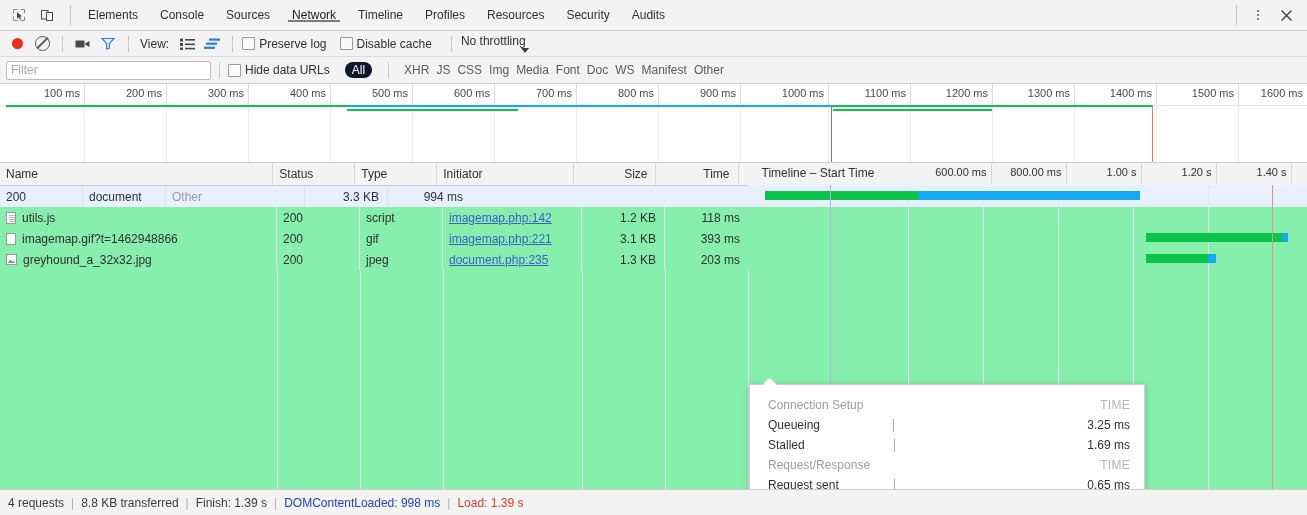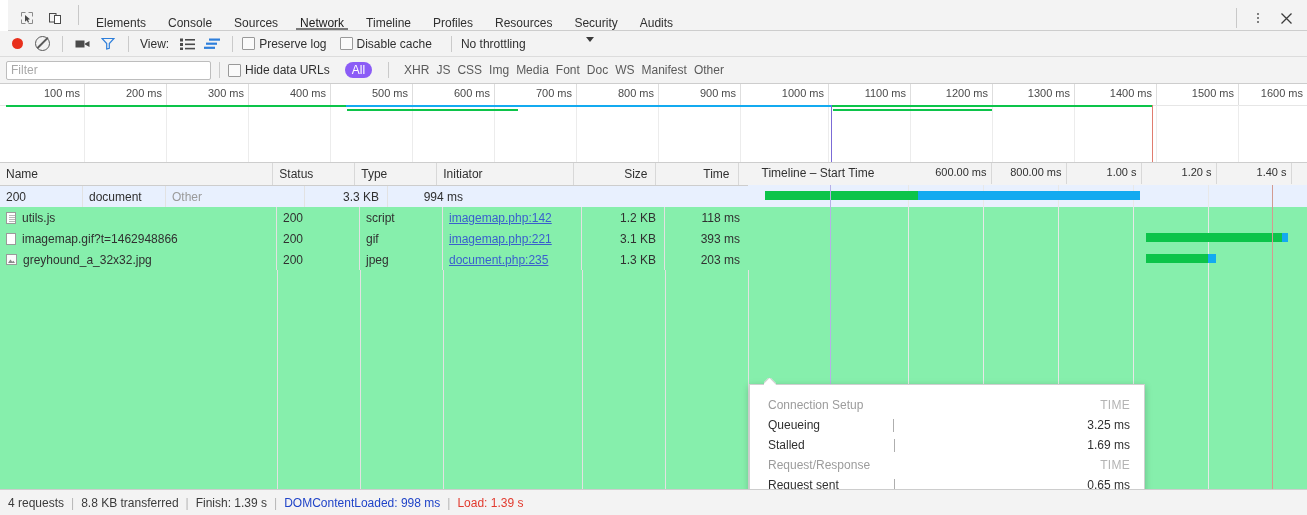--- a/index.html
+++ b/index.html
@@ -9,21 +9,21 @@
     font-family:"Liberation Sans","DejaVu Sans",sans-serif;
     font-size:12px;color:#303030;
     -webkit-font-smoothing:antialiased;
   }
   .devtools{position:relative;width:1307px;height:515px;display:flex;flex-direction:column;}
 
   
   .tabbar{
     height:30px;min-height:30px;background:#f3f3f3;
     border-bottom:1px solid #cdcdcd;
-    display:flex;align-items:flex-end;position:relative;margin-left:8px;
+    display:flex;align-items:center;position:relative;
   }
   .tb-icons{display:flex;align-items:center;padding:0 4px 0 6px;gap:2px;}
   .tb-icon{
     width:26px;height:24px;display:flex;align-items:center;justify-content:center;
     border-radius:2px;
   }
   .tb-sep{width:1px;height:20px;background:#c8c8c8;align-self:center;margin:0 6px;}
   .tabs{display:flex;align-items:stretch;}
   .tab{
     display:flex;align-items:center;padding:0 11px;font-size:12px;color:#303030;
@@ -52,41 +52,41 @@
     transform:rotate(-45deg);transform-origin:center;
   }
   .cb-sep{width:1px;height:16px;background:#cacaca;margin:0 6px;}
   .cb-btn{width:22px;height:20px;display:flex;align-items:center;justify-content:center;}
   .cb-label{color:#303030;margin:0 4px 0 2px;}
   .chk{
     width:11px;height:11px;border:1px solid #999;background:#fafafa;border-radius:1px;
     display:inline-block;vertical-align:-1px;margin-right:4px;
   }
   .cb-check{display:flex;align-items:center;color:#303030;margin-right:10px;white-space:nowrap;}
-  .throttle{display:flex;align-items:flex-start;color:#303030;white-space:nowrap;}
+  .throttle{display:flex;align-items:flex-start;color:#303030;white-space:nowrap;flex-direction:column;}
   .caret{
     width:0;height:0;border-left:4.5px solid transparent;border-right:4.5px solid transparent;
     border-top:5px solid #3b3b3b;margin-left:60px;
   }
 
   
   .filterbar{
     height:26px;min-height:26px;background:#f3f3f3;border-bottom:1px solid #cdcdcd;
     display:flex;align-items:center;padding:0 6px;
   }
   .filter-input{
     width:195px;height:17px;border:1px solid #bdbdbd;background:#fff;border-radius:2px;
     font-family:inherit;font-size:12px;color:#303030;padding:0 4px;outline:none;
   }
   .filter-input::placeholder{color:#a8a8a8;}
   .fb-sep{width:1px;height:16px;background:#cacaca;margin:0 8px;}
   .pill{
     padding:1px 7px;border-radius:9px;color:#5a5a5a;white-space:nowrap;margin:0 1px;
   }
-  .pill.sel{background:#8b5cf6;color:#fff;}
+  .pill.sel{background:#0f172a;color:#fff;}
   .types{display:flex;align-items:center;gap:7px;margin-left:4px;}
   .types .ft{color:#5a5a5a;white-space:nowrap;}
 
   
   .overview{
     height:78px;min-height:78px;background:#fff;border-bottom:1px solid #cdcdcd;position:relative;
     overflow:hidden;
   }
   .ov-ruler{height:21px;position:relative;border-bottom:1px solid #e6e6e6;}
   .ov-tick{

